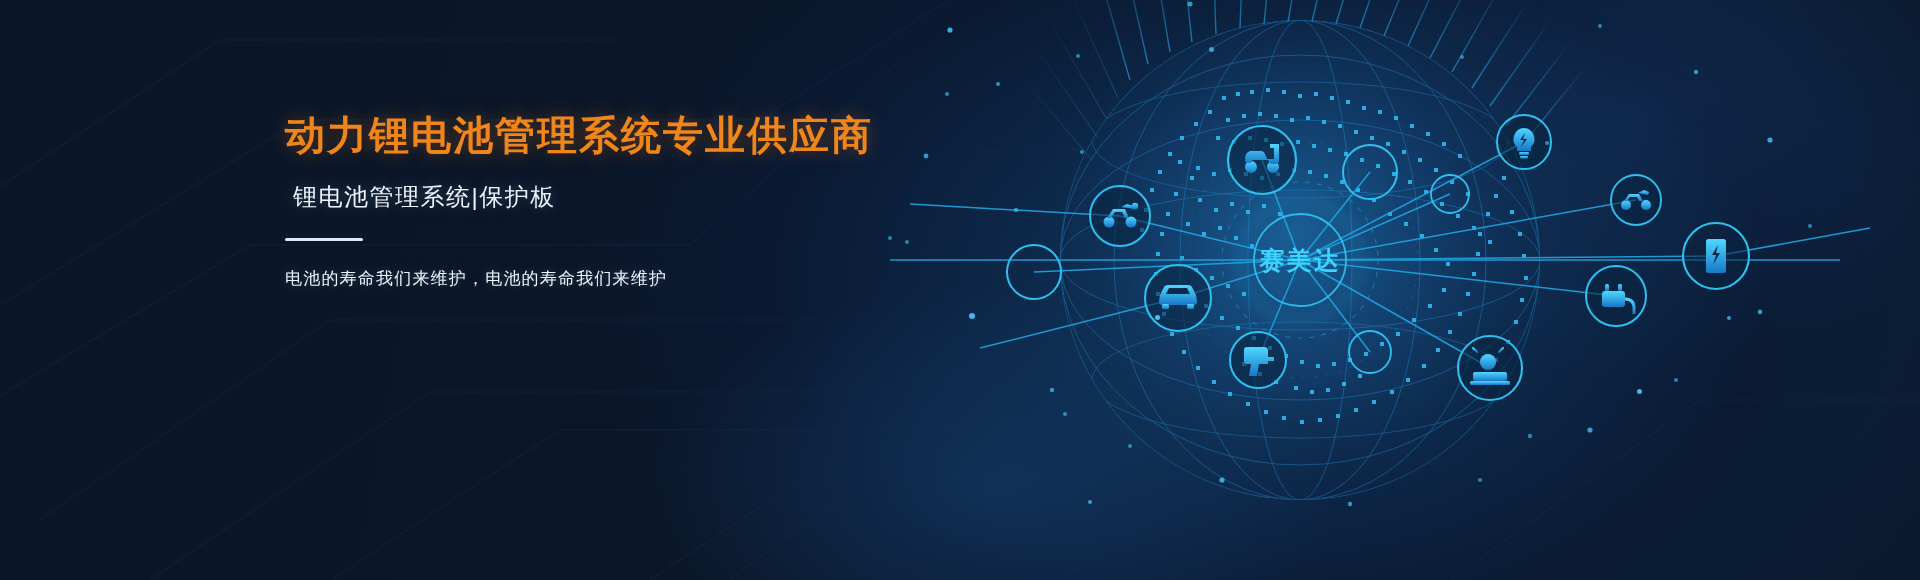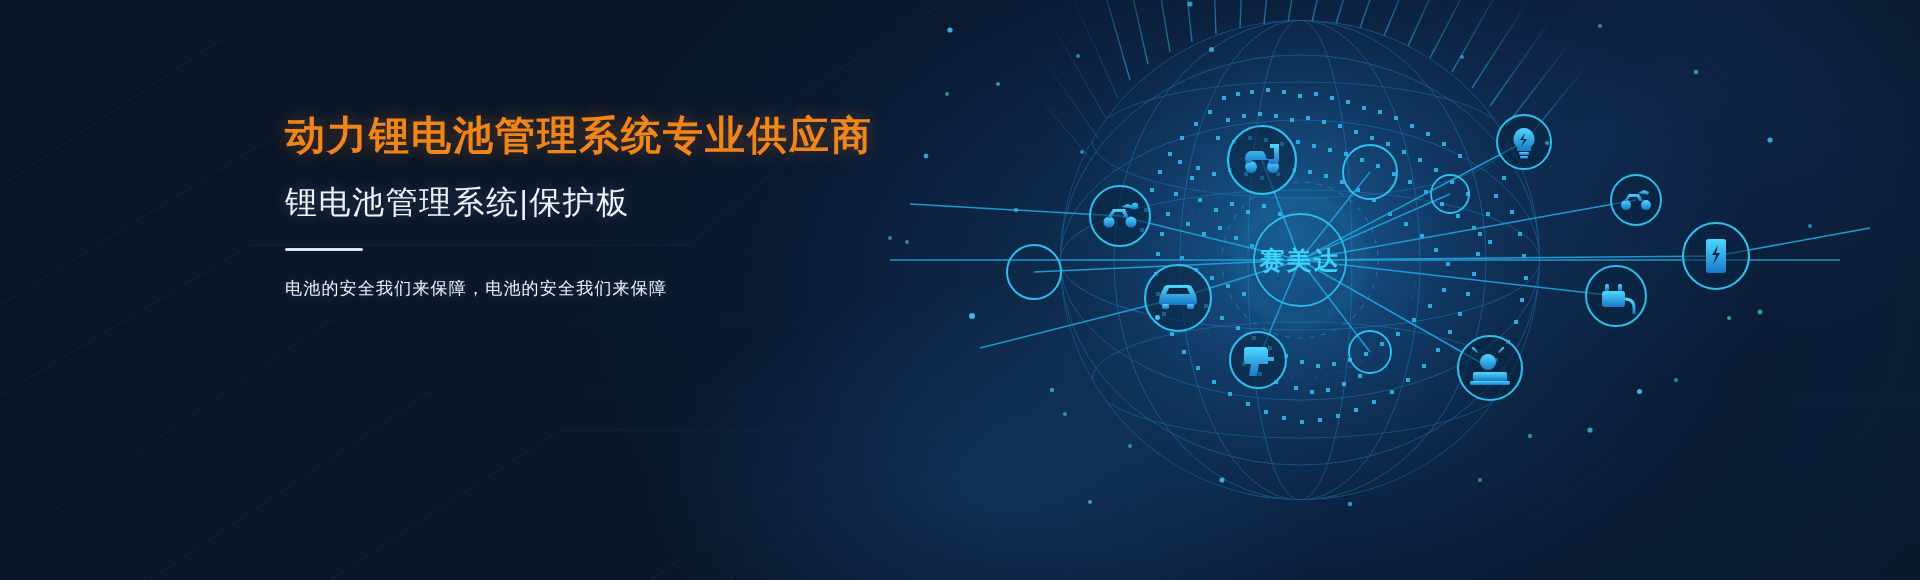--- a/index.html
+++ b/index.html
@@ -35,25 +35,25 @@
   .headline{
     font-size:40px;
     font-weight:700;
     letter-spacing:2px;
     line-height:1.18;
     margin:0;
     white-space:nowrap;
     text-shadow:0 0 18px rgba(255,130,20,.35);
   }
   .subhead{
-    font-size:32px;
+    font-size:24px;
     font-weight:400;
     letter-spacing:1.5px;
     line-height:1.2;
-    margin:24px 0 0 0;
+    margin:24px 0 0 8px;
     white-space:nowrap;
     text-shadow:0 0 14px rgba(180,215,255,.25);
   }
   .rule{
     width:78px;height:3px;
     margin:26px 0 0 0;
     border-radius:2px;
   }
   .tagline{
     font-size:17px;
@@ -103,21 +103,21 @@
     </g>
   </svg>
 
   <div class="copy">
     <h1 class="headline" style="color: rgb(240, 133, 25);">动力锂电池管理系统专业供应商</h1>
 
     <h2 class="subhead" style="color: rgb(238, 244, 251);">锂电池管理系统|保护板</h2>
 
     <div class="rule" style="background: rgb(223, 233, 244);"></div>
 
-    <p class="tagline" style="color: rgb(238, 244, 251);">电池的安全我们来保障，电池的安全我们来保障</p>
+    <p class="tagline" style="color: rgb(238, 244, 251);">电池的寿命我们来维护，电池的寿命我们来维护</p>
   </div>
 
   <div class="globe-wrap">
     <svg viewBox="0 0 1090 660">
       <defs>
         <radialGradient id="globeCore" cx="48%" cy="44%" r="58%">
           <stop offset="0%" stop-color="#1c6fae" stop-opacity="0.55"></stop>
           <stop offset="55%" stop-color="#123f73" stop-opacity="0.40"></stop>
           <stop offset="100%" stop-color="#0a1e3a" stop-opacity="0.05"></stop>
         </radialGradient>

